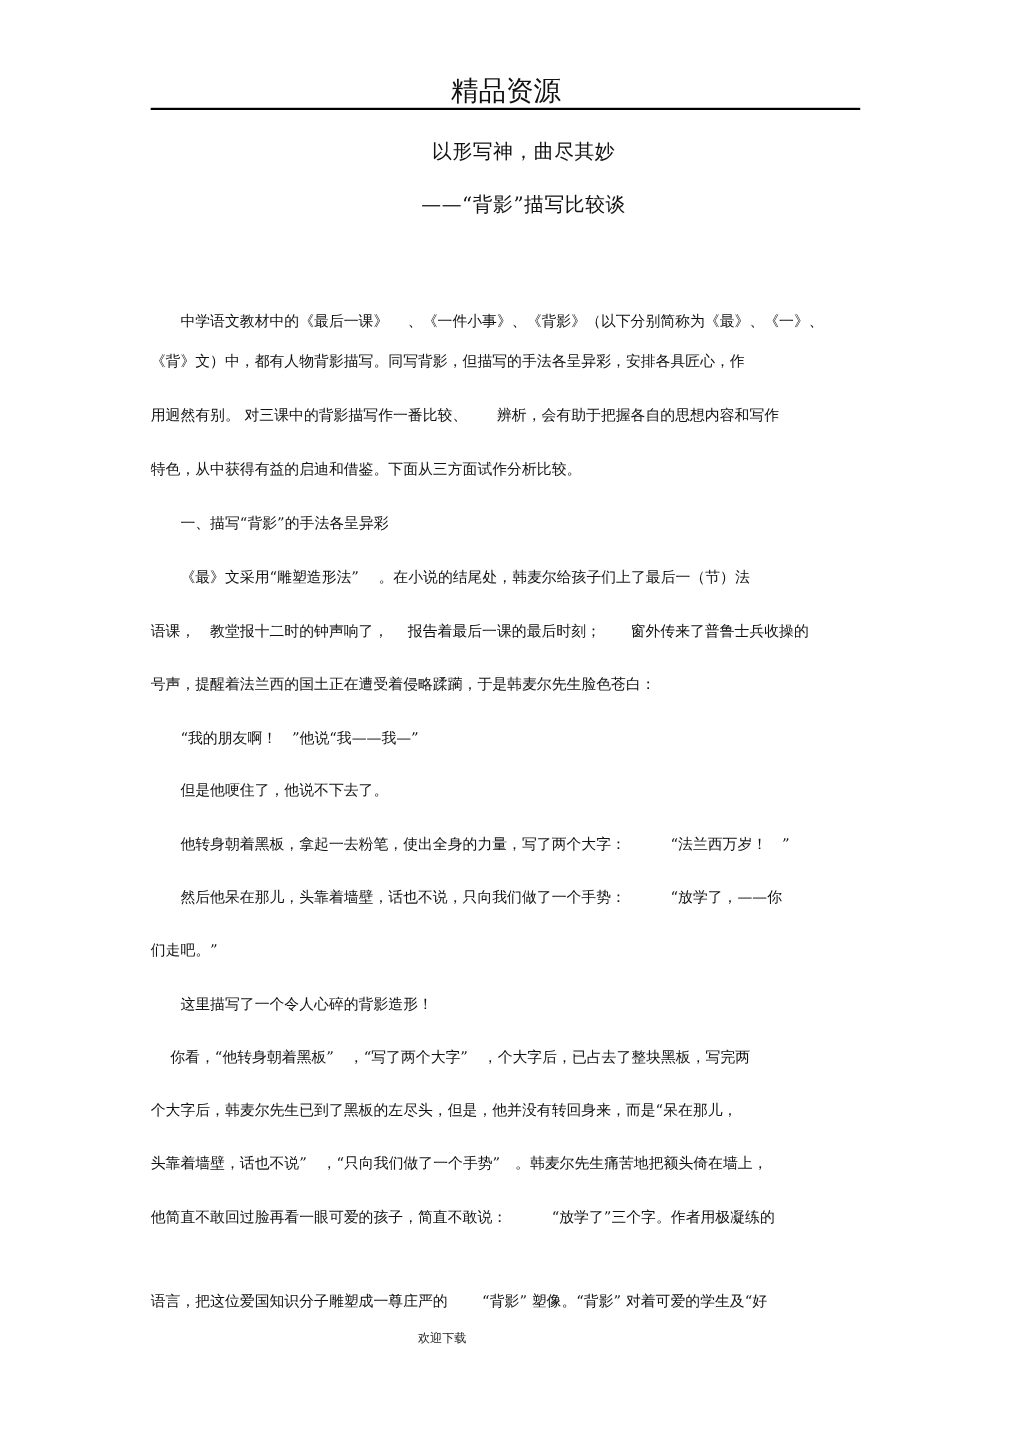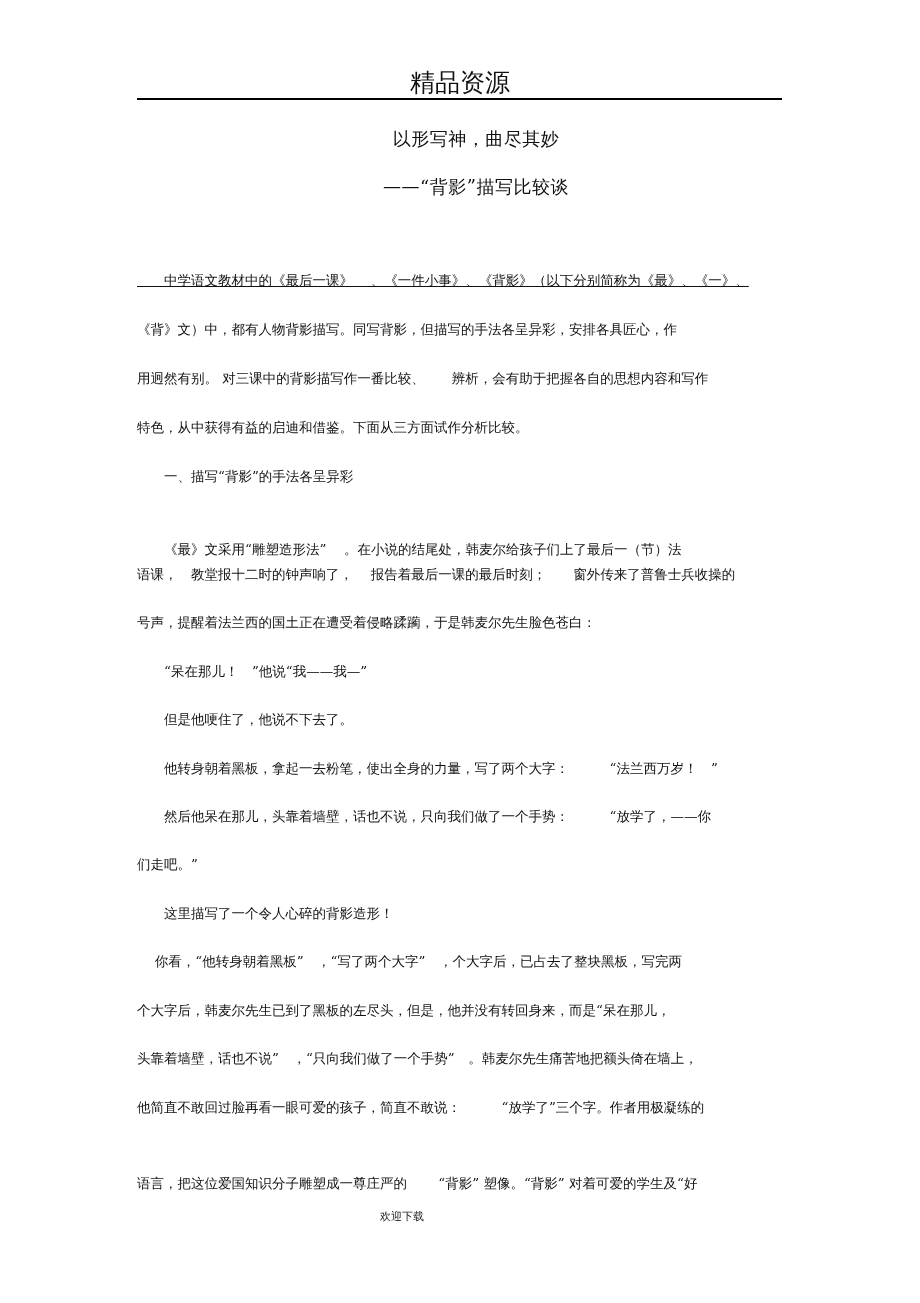--- a/index.html
+++ b/index.html
@@ -34,29 +34,29 @@
 </head>
 <body>
 
 <div class="header-title">精品资源</div>
 <div class="header-rule"></div>
 
 <div class="doc-title title-main">以形写神，曲尽其妙</div>
 <div class="doc-title title-sub">——“背影”描写比较谈</div>
 
 <div id="body-lines">
-  <div class="line" style="top: 270px; text-decoration: underline;">　　中学语文教材中的《最后一课》　 、《一件小事》、《背影》（以下分别简称为《最》、《一》、</div>
+  <div class="line" style="top: 282px;">　　中学语文教材中的《最后一课》　 、《一件小事》、《背影》（以下分别简称为《最》、《一》、</div>
   <div class="line" style="top: 319px;">《背》文）中，都有人物背影描写。同写背影，但描写的手法各呈异彩，安排各具匠心，作</div>
   <div class="line" style="top: 368px;">用迥然有别。 对三课中的背影描写作一番比较、　　辨析，会有助于把握各自的思想内容和写作</div>
   <div class="line" style="top: 417px;">特色，从中获得有益的启迪和借鉴。下面从三方面试作分析比较。</div>
   <div class="line" style="top: 466px;">　　一、描写“背影”的手法各呈异彩</div>
-  <div class="line" style="top: 515px; margin-top: 24px;">　　《最》文采用“雕塑造形法”　 。在小说的结尾处，韩麦尔给孩子们上了最后一（节）法</div>
+  <div class="line" style="top: 515px;">　　《最》文采用“雕塑造形法”　 。在小说的结尾处，韩麦尔给孩子们上了最后一（节）法</div>
   <div class="line" style="top: 564px;">语课，　教堂报十二时的钟声响了，　 报告着最后一课的最后时刻；　　窗外传来了普鲁士兵收操的</div>
   <div class="line" style="top: 612px;">号声，提醒着法兰西的国土正在遭受着侵略蹂躏，于是韩麦尔先生脸色苍白：</div>
-  <div class="line" style="top: 661px;">　　“呆在那儿！　”他说“我——我—”</div>
+  <div class="line" style="top: 661px;">　　“我的朋友啊！　”他说“我——我—”</div>
   <div class="line" style="top: 709px;">　　但是他哽住了，他说不下去了。</div>
   <div class="line" style="top: 758px;">　　他转身朝着黑板，拿起一去粉笔，使出全身的力量，写了两个大字：　　　“法兰西万岁！　”</div>
   <div class="line" style="top: 806px;">　　然后他呆在那儿，头靠着墙壁，话也不说，只向我们做了一个手势：　　　“放学了，——你</div>
   <div class="line" style="top: 854px;">们走吧。”</div>
   <div class="line" style="top: 903px;">　　这里描写了一个令人心碎的背影造形！</div>
   <div class="line" style="top: 951px;">　 你看，“他转身朝着黑板”　，“写了两个大字”　，个大字后，已占去了整块黑板，写完两</div>
   <div class="line" style="top: 1000px;">个大字后，韩麦尔先生已到了黑板的左尽头，但是，他并没有转回身来，而是“呆在那儿，</div>
   <div class="line" style="top: 1048px;">头靠着墙壁，话也不说”　，“只向我们做了一个手势”　。韩麦尔先生痛苦地把额头倚在墙上，</div>
   <div class="line" style="top: 1097px;">他简直不敢回过脸再看一眼可爱的孩子，简直不敢说：　　　“放学了”三个字。作者用极凝练的</div>
   <div class="line" style="top: 1145px; margin-top: 28px;">语言，把这位爱国知识分子雕塑成一尊庄严的　　 “背影” 塑像。“背影” 对着可爱的学生及“好</div>

